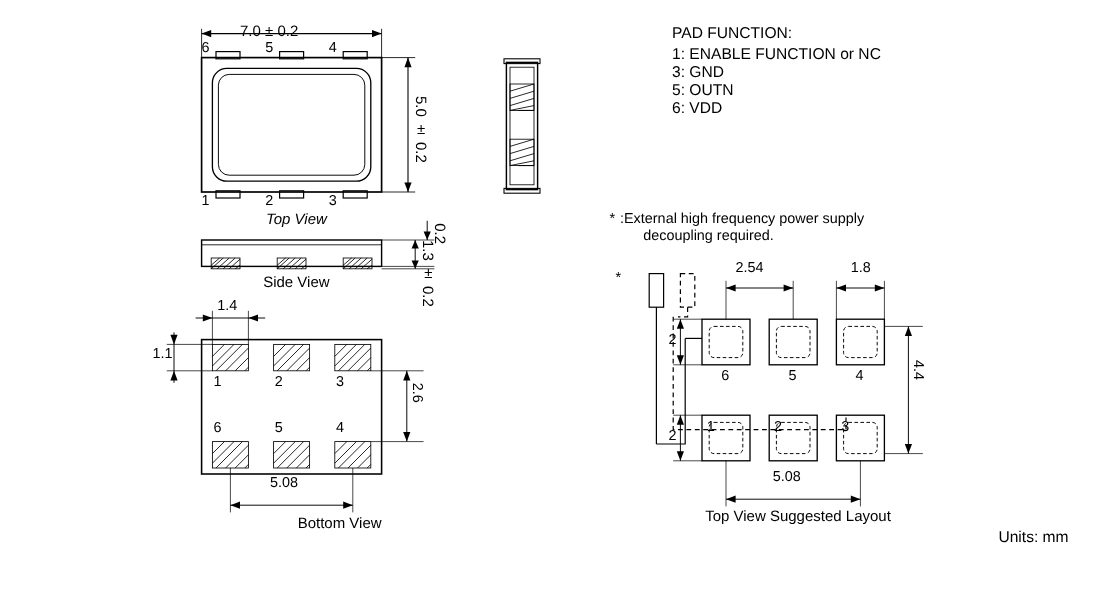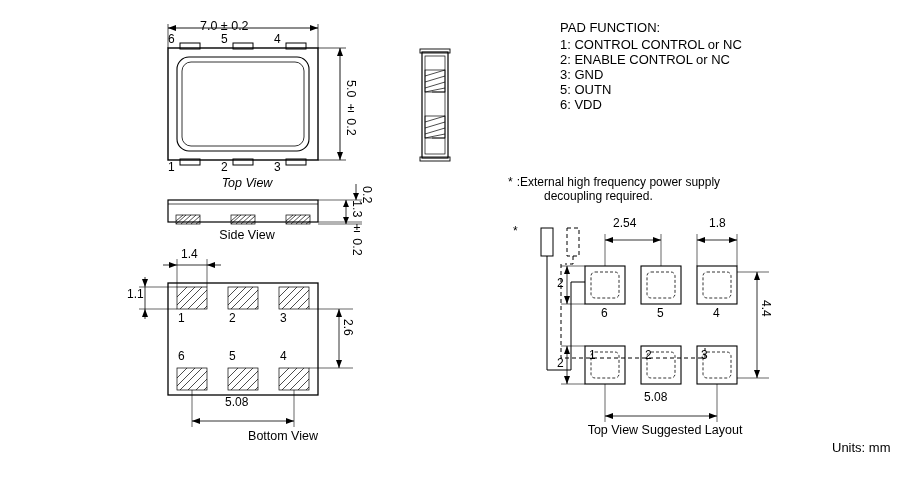--- a/index.html
+++ b/index.html
@@ -229,33 +229,32 @@
 
   <div class="abs t12" style="left:53px;top:94px;">6</div>
   <div class="abs t12" style="left:104px;top:94px;">5</div>
   <div class="abs t12" style="left:155px;top:94px;">4</div>
 
   <div class="abs caption" style="left:73px;top:174px;width:120px;text-align:right;">Bottom View</div>
 </div>
 
 <div class="abs" style="left:560px;top:20px;width:330px;">
   <div class="t13" style="margin-bottom:2px;">PAD FUNCTION:</div>
-  <div class="t13">1: CONTROL CONTROL or NC</div>
-  <div class="t13">2: ENABLE CONTROL or NC</div>
+  <div class="t13">1: ENABLE FUNCTION or NC</div>
   <div class="t13">3: GND</div>
   <div class="t13">5: OUTN</div>
   <div class="t13">6: VDD</div>
 </div>
 
 <div class="abs" style="left:508px;top:175px;width:380px;">
   <div style="display:flex;">
     <span class="t12" style="margin-right:4px;">*</span>
     <span class="t12">:External high frequency power supply</span>
   </div>
-  <div class="t12" style="margin-left:36px;">decoupling required.</div>
+  <div class="t12" style="margin-left:28px;">decoupling required.</div>
 </div>
 
 <div class="abs" style="left:505px;top:218px;width:290px;height:230px;">
   <svg width="290" height="230">
 
     <rect x="36" y="10" width="12" height="28" fill="none" stroke="#000" stroke-width="1"></rect>
     <rect x="62" y="10" width="12" height="28" fill="none" stroke="#000" stroke-width="1" stroke-dasharray="4 3"></rect>
 
     <path d="M 42 38 L 42 108 L 42 150 L 42 152" fill="none" stroke="#000" stroke-width="1"></path>
     <path d="M 42 152 L 66 152 L 66 64" fill="none" stroke="#000" stroke-width="1"></path>

